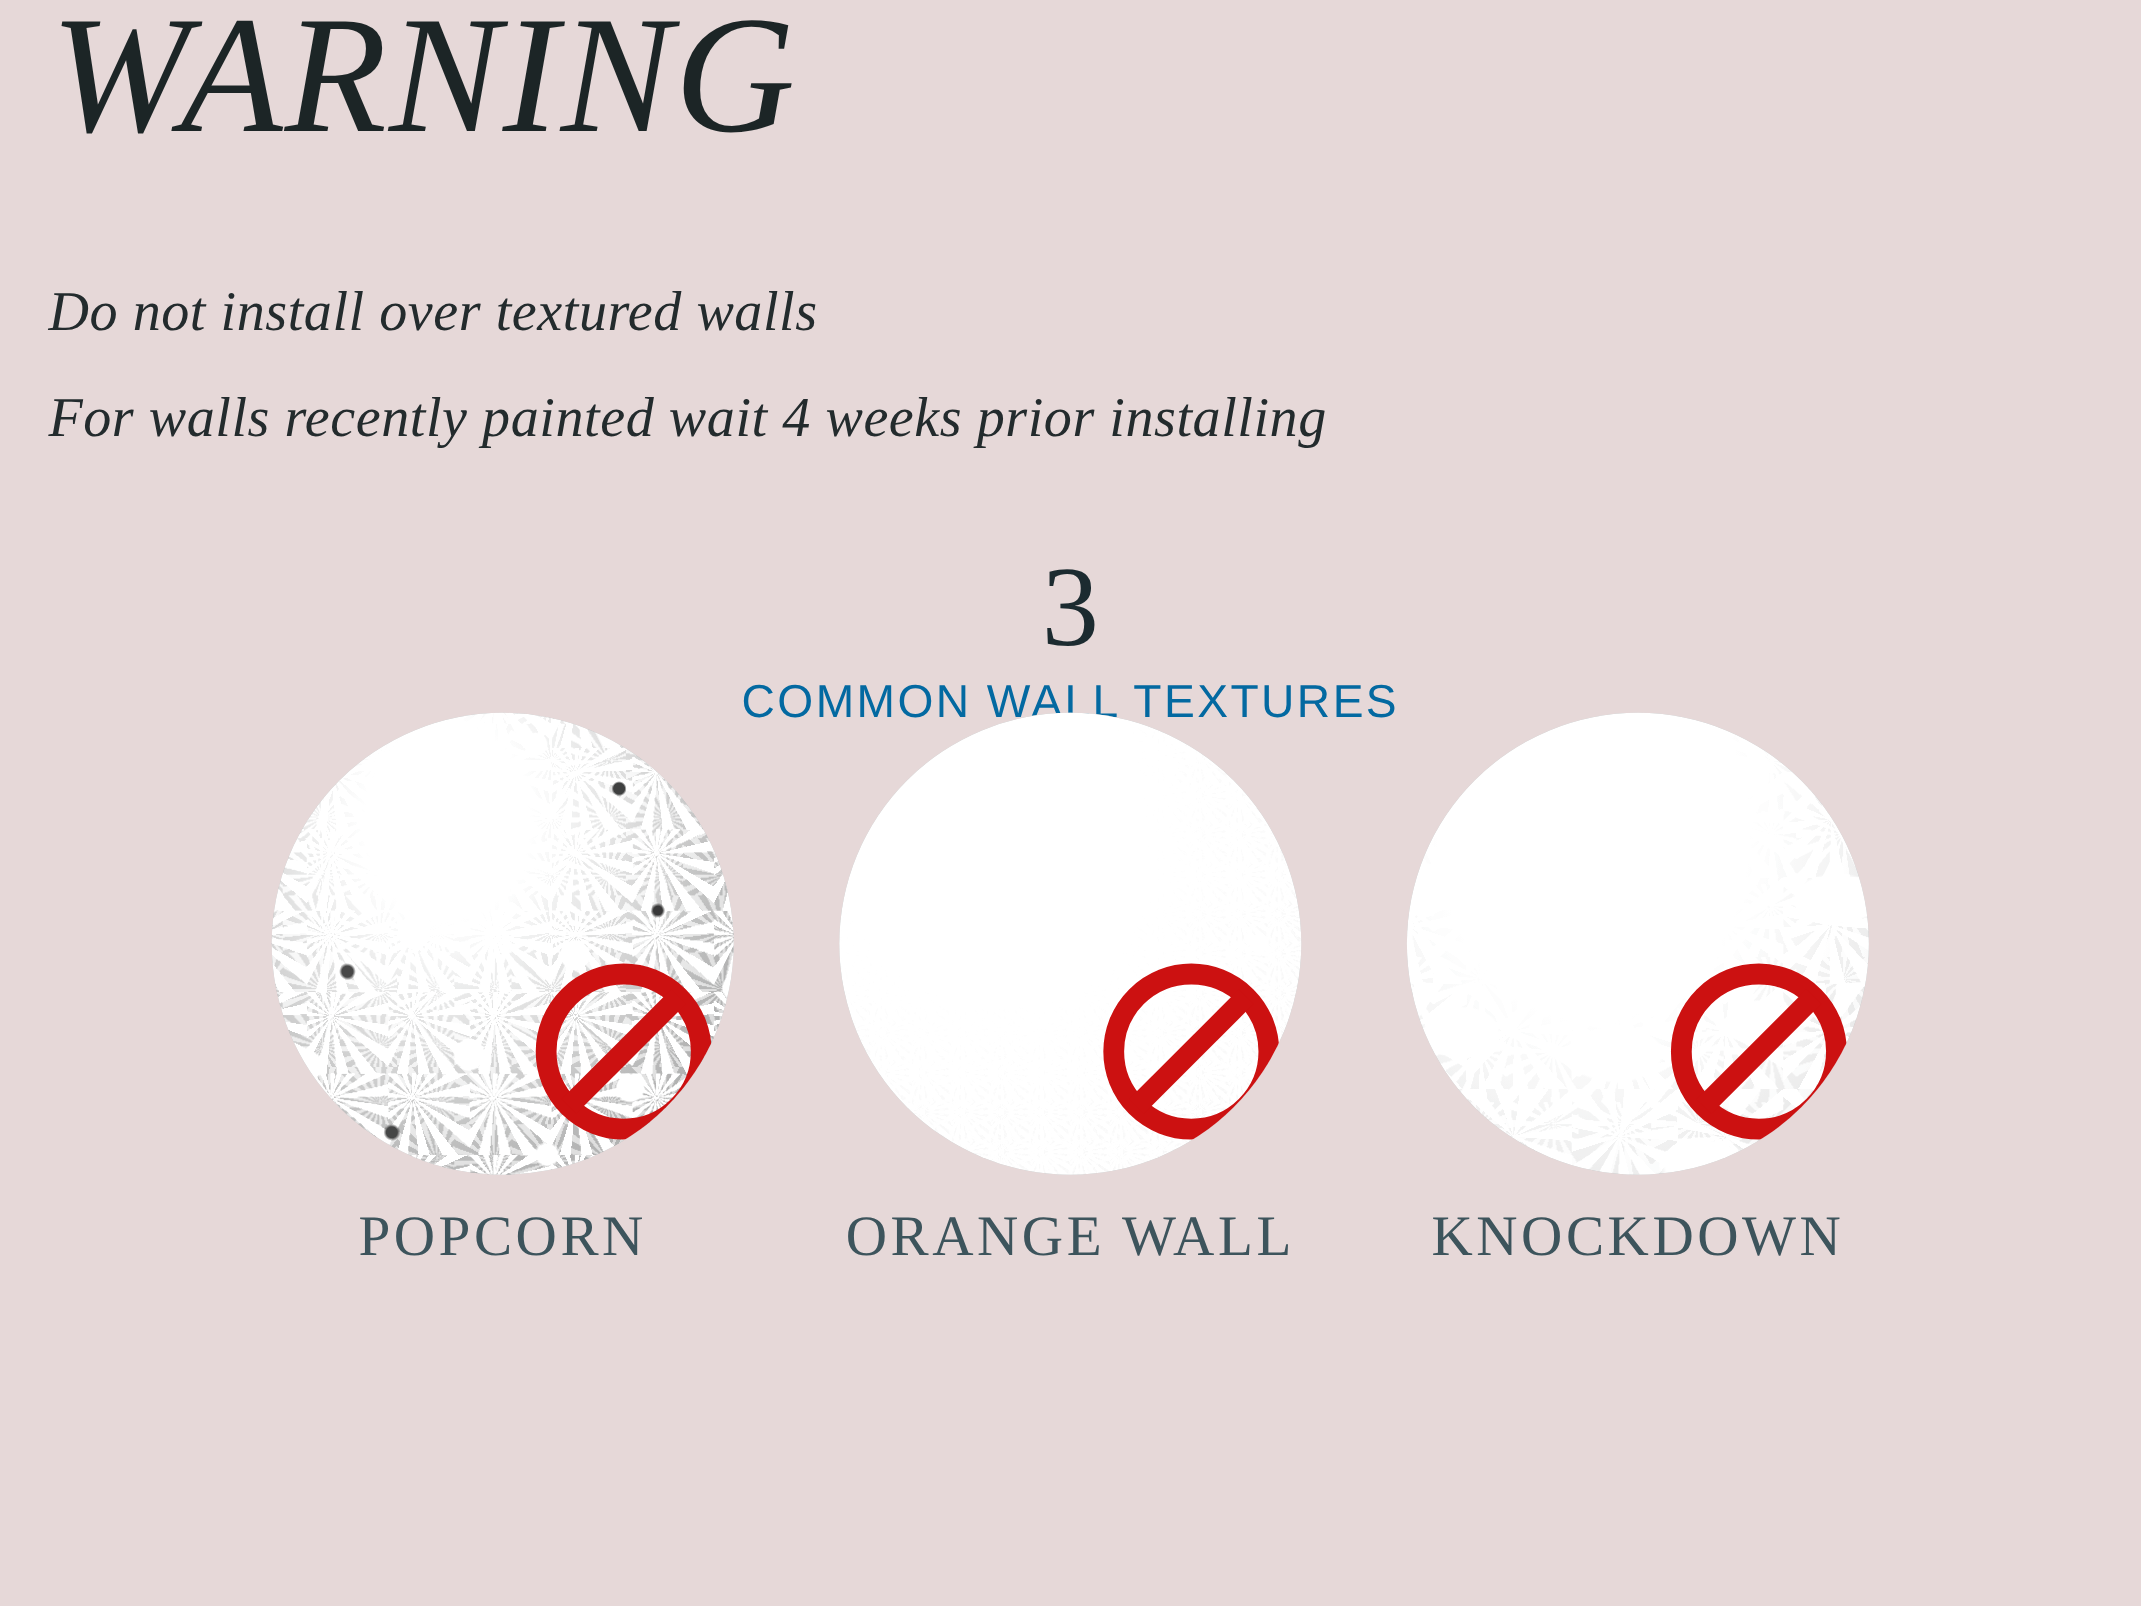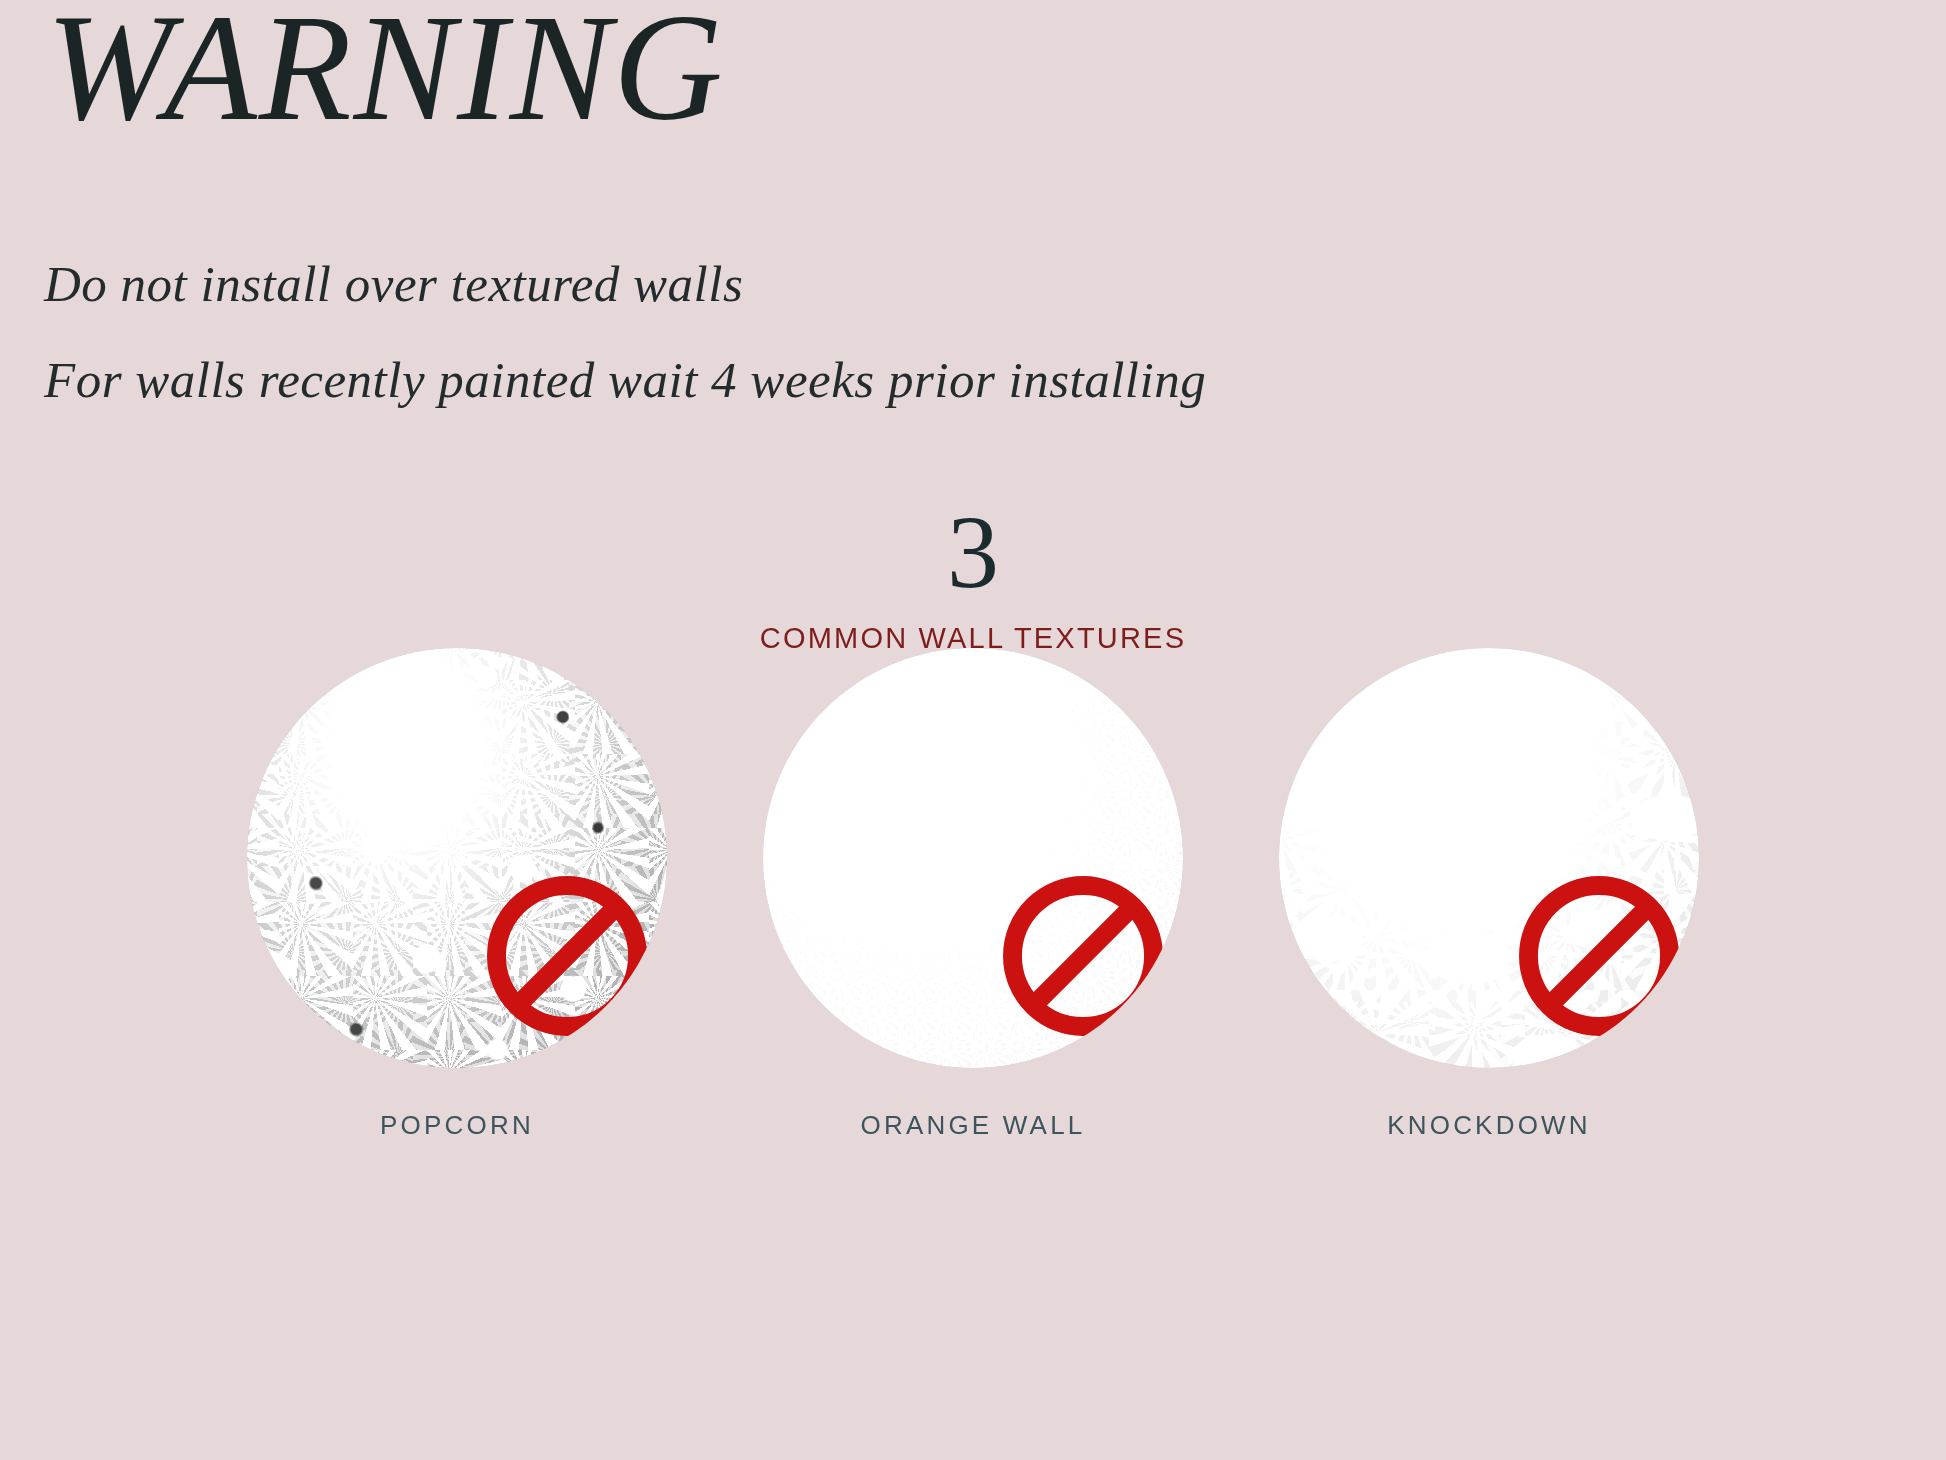--- a/index.html
+++ b/index.html
@@ -71,24 +71,24 @@
     font-style: normal;
     font-size: 104px;
     line-height: 104px;
     color: #1c2b30;
     letter-spacing: 0;
   }
   .count-caption {
     margin-top: 10px;
     font-family: "Liberation Sans", sans-serif;
     font-weight: 300;
-    font-size: 29px;
+    font-size: 42px;
     line-height: 48px;
     letter-spacing: 2.2px;
-    color: #7f1d1d;
+    color: #0369a1;
     white-space: nowrap;
   }
 
   
   .texture-row {
     position: absolute;
     left: 0;
     top: 648px;
     width: 1946px;
     height: 812px;
@@ -225,23 +225,23 @@
     right: 14px;
     bottom: 26px;
     width: 172px;
     height: 172px;
     pointer-events: none;
   }
   .no-sign svg { display: block; width: 100%; height: 100%; }
 
   .texture-label {
     margin-top: 34px;
-    font-family: Liberation Sans, sans-serif;
+    font-family: Liberation Serif, serif;
     font-weight: 300;
-    font-size: 26px;
+    font-size: 52px;
     line-height: 46px;
     letter-spacing: 3.2px;
     color: #3d545c;
     white-space: nowrap;
     text-align: center;
   }
 </style>
 </head>
 <body>
 

